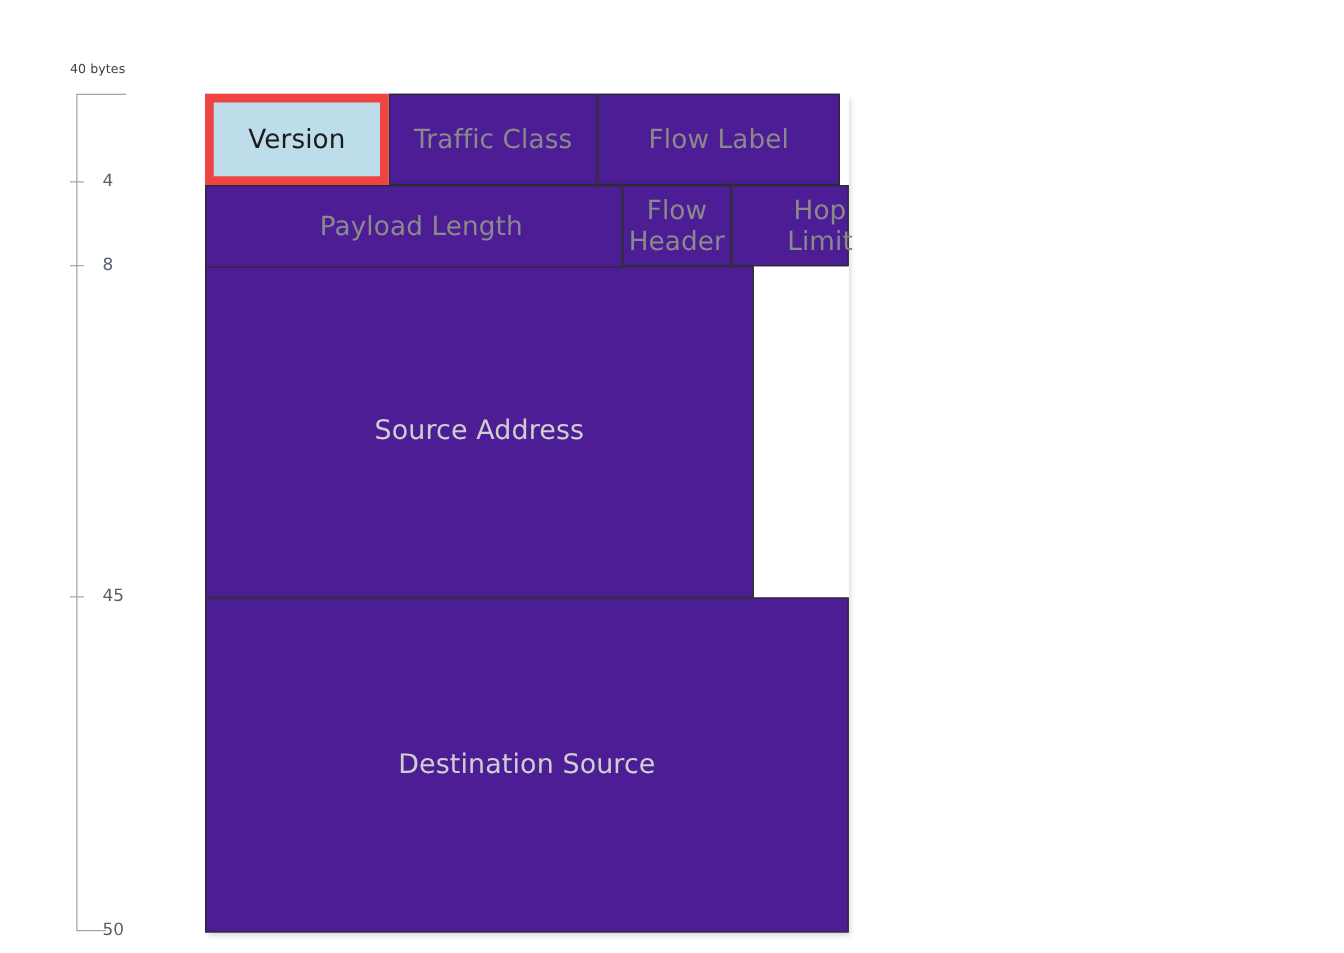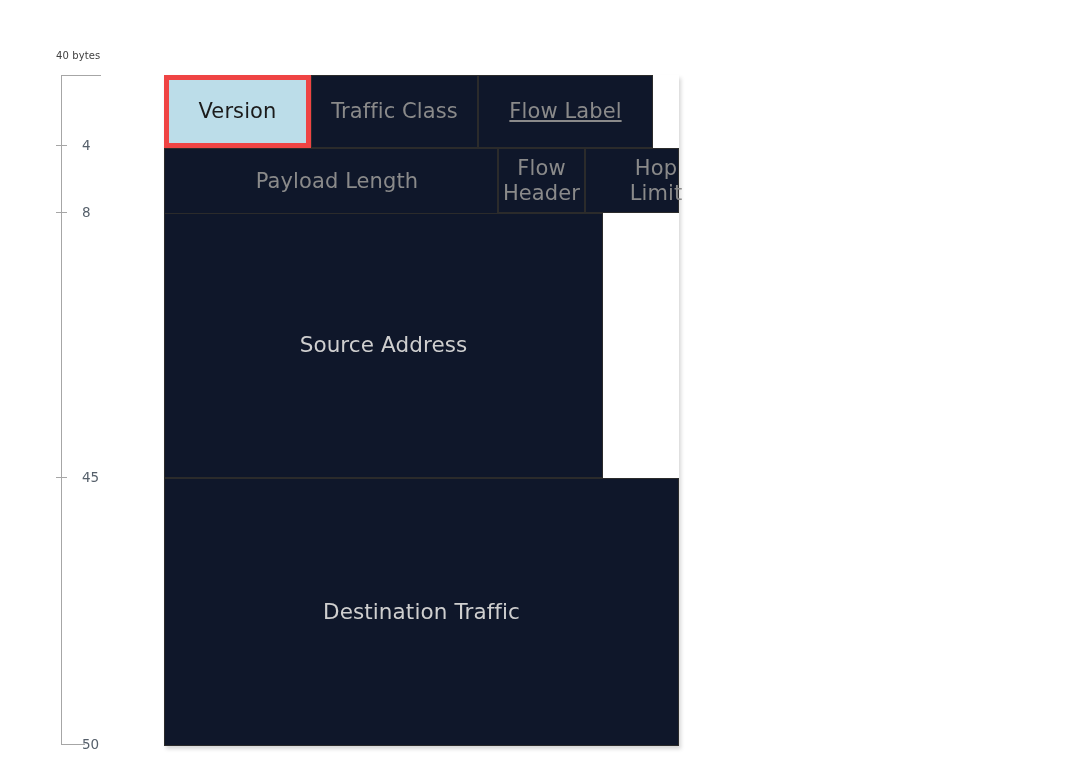--- a/index.html
+++ b/index.html
@@ -73,42 +73,42 @@
     left: 164px;
     top: 75px;
     width: 515px;
     height: 671px;
     box-shadow: 2px 3px 4px rgba(0,0,0,0.16);
   }
 
   .field {
     position: absolute;
     box-sizing: border-box;
-    background: #0f172a;
+    background: #4c1d95;
     border: 1.4px solid #2b2b2b;
     display: flex;
     align-items: center;
     justify-content: center;
     text-align: center;
     line-height: 1.16;
     color: #8a8a8a;
     font-size: 21px;
     letter-spacing: 0.1px;
   }
 
   
   .field.address {
     color: #cfcfcf;
     font-size: 21.5px;
   }
 
   
   .field.highlight {
     background: #bcdde9;
-    border: 5px solid #ef4444;
+    border: 7px solid #ef4444;
     color: #1b1b1b;
     z-index: 5;
   }
 </style>
 </head>
 <body>
 
 <div id="size-scale">
 
   <div id="scale-caption">40 bytes</div>
@@ -132,37 +132,37 @@
 <div id="packet-diagram">
 
   <div class="field highlight" style="left:0px; top:0px; width:147px; height:73px;">
     <span>Version</span>
   </div>
 
   <div class="field" style="left:147px; top:0px; width:167px; height:73px;">
     <span>Traffic Class</span>
   </div>
 
-  <div class="field" style="left:314px; top:0px; width:175px; height:73px;text-decoration:underline;">
+  <div class="field" style="left:314px; top:0px; width:194px; height:73px;">
     <span>Flow Label</span>
   </div>
 
   <div class="field" style="left:0px; top:73px; width:334px; height:67px;padding-left:12px;">
     <span>Payload Length</span>
   </div>
 
   <div class="field" style="left:334px; top:73px; width:87px; height:65px;">
     <span>Flow Header</span>
   </div>
 
   <div class="field" style="left:421px; top:73px; width:94px; height:65px;padding-left:48px;">
     <span>Hop Limit</span>
   </div>
 
   <div class="field address" style="left:0px; top:138px; width:439px; height:265px;">
     <span>Source Address</span>
   </div>
 
   <div class="field address" style="left:0px; top:403px; width:515px; height:268px;">
-    <span>Destination Traffic</span>
+    <span>Destination Source</span>
   </div>
 
 </div>
 
 </body></html>

